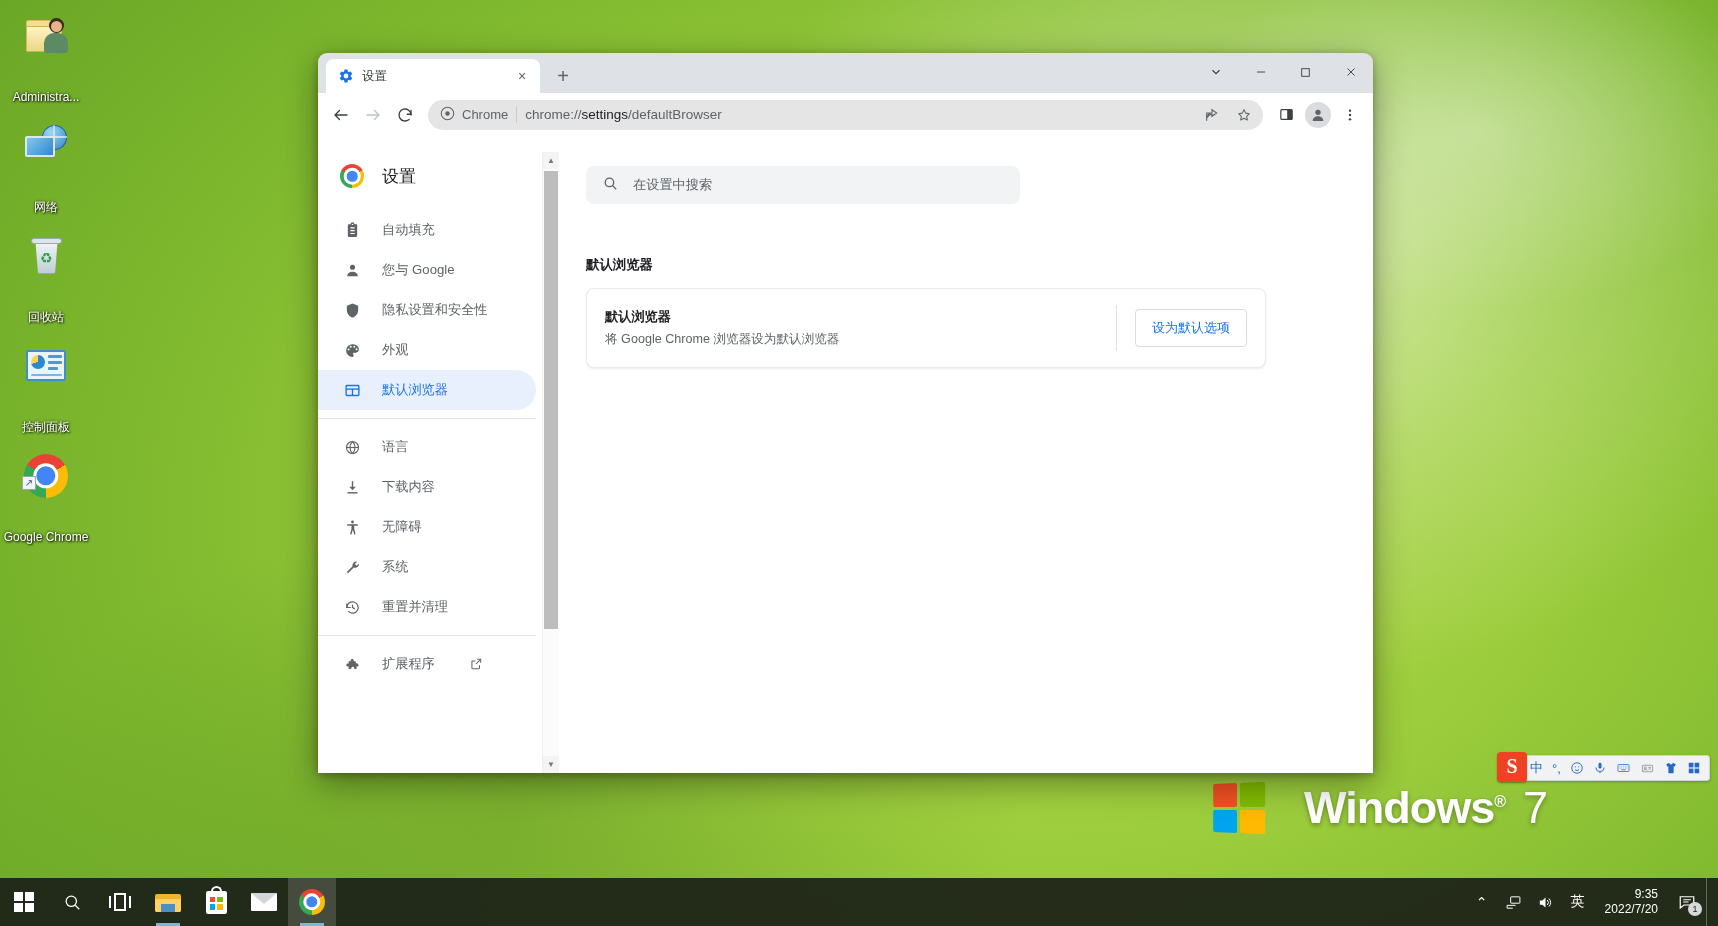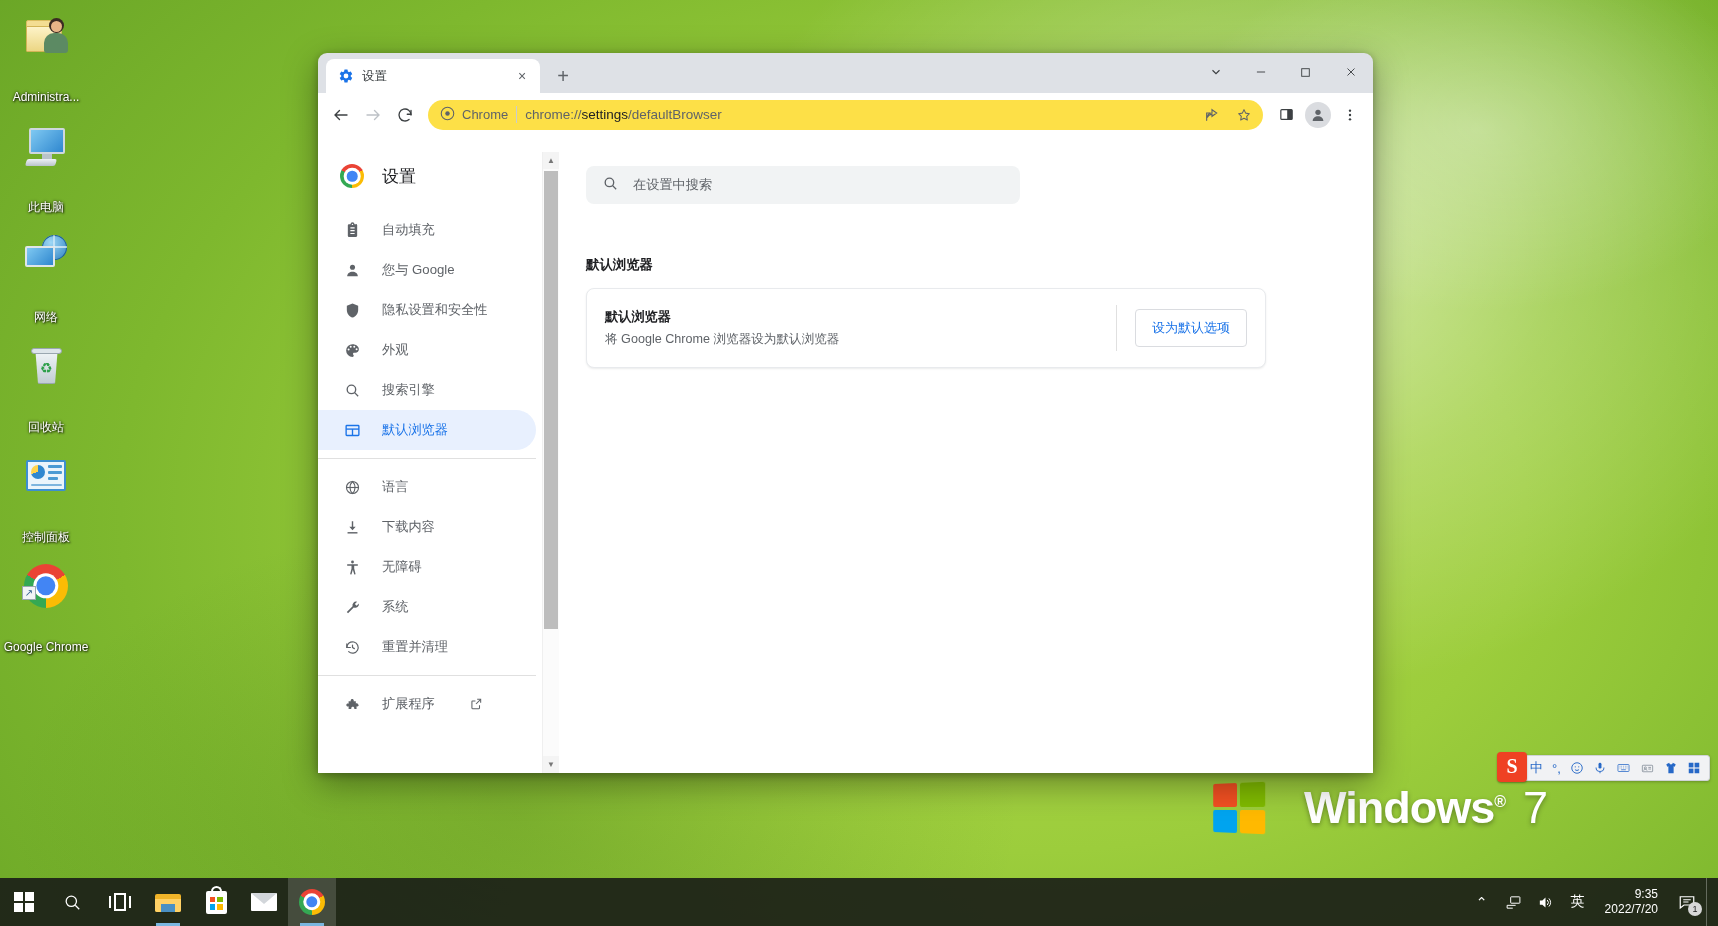--- a/index.html
+++ b/index.html
@@ -96,21 +96,21 @@
   .newtab { width: 30px; height: 30px; margin-left: 8px; margin-bottom: 2px; border-radius: 50%;
     display: flex; align-items: center; justify-content: center; color: #5f6368; font-size: 20px; font-weight: 300; }
   .wincontrols { position: absolute; right: 0; top: 0; height: 38px; display: flex; align-items: center; }
   .wincontrols div { width: 45px; height: 38px; display: flex; align-items: center; justify-content: center; color: #3c4043; }
 
   
   .toolbar { height: 43px; background: #fff; display: flex; align-items: center; padding: 0 8px; gap: 2px; }
   .tb-btn { width: 30px; height: 30px; border-radius: 50%; display: flex; align-items: center; justify-content: center; color: #5f6368; flex: none; }
   .tb-btn.disabled { color: #bdc1c6; }
   .omnibox {
-    flex: 1; height: 30px; background: #fde047; border-radius: 16px; display: flex; align-items: center;
+    flex: 1; height: 30px; background: #e5e5e5; border-radius: 16px; display: flex; align-items: center;
     padding: 0 4px 0 12px; margin: 0 6px; gap: 8px; min-width: 0;
   }
   .omnibox .chip { display: flex; align-items: center; gap: 7px; color: #5f6368; font-size: 13px; flex: none; }
   .omnibox .sep { width: 1px; height: 17px; background: #c9ccd0; flex: none; }
   .omnibox .url { font-size: 13.5px; color: #5f6368; white-space: nowrap; overflow: hidden; flex: 1; min-width:0; }
   .omnibox .url b { color: #202124; font-weight: 400; }
   .omnibox .obicons { display: flex; align-items: center; gap: 2px; flex: none; }
   .avatar { width: 26px; height: 26px; border-radius: 50%; background: #dadce0; display:flex; align-items:center; justify-content:center; }
 
   
@@ -230,28 +230,20 @@
       <div class="glyph i-folder">
         <span class="fold-back"></span>
           <span class="fold-front"></span>
         <span class="body"></span>
           <span class="head"></span>
           <span class="face"></span>
       </div>
       <div class="cap">Administra...</div>
     </div>
 
-    <div class="desk-icon">
-      <div class="glyph i-pc">
-        <span class="scr"></span>
-          <span class="stand"></span>
-          <span class="kb"></span>
-      </div>
-      <div class="cap">此电脑</div>
-    </div>
 
     <div class="desk-icon">
       <div class="glyph i-net">
         <span class="globe"></span>
           <span class="scr"></span>
       </div>
       <div class="cap">网络</div>
     </div>
 
     <div class="desk-icon">
@@ -442,29 +434,20 @@
 
             <div class="s-item">
               <span class="s-ico">
                 <svg viewBox="0 0 24 24" width="17" height="17" fill="currentColor">
                     <path d="M12 3a9 9 0 000 18c1 0 1.7-.8 1.7-1.7 0-.5-.2-.9-.5-1.2-.3-.3-.5-.7-.5-1.1 0-1 .8-1.7 1.7-1.7H16A5 5 0 0021 10c0-3.9-4-7-9-7zM6.5 12a1.4 1.4 0 110-2.8 1.4 1.4 0 010 2.8zm3-4a1.4 1.4 0 110-2.8 1.4 1.4 0 010 2.8zm5 0a1.4 1.4 0 110-2.8 1.4 1.4 0 010 2.8zm3.3 3.6a1.4 1.4 0 110-2.8 1.4 1.4 0 010 2.8z"></path>
                   </svg>
               </span>
               <span>外观</span>
             </div>
 
-            <div class="s-item">
-              <span class="s-ico">
-                <svg viewBox="0 0 24 24" width="17" height="17" fill="none" stroke="currentColor" stroke-width="1.9">
-                    <circle cx="10.5" cy="10.5" r="6"></circle>
-                    <path d="M15 15l5 5"></path>
-                  </svg>
-              </span>
-              <span>搜索引擎</span>
-            </div>
 
             <div class="s-item active">
               <span class="s-ico">
                 <svg viewBox="0 0 24 24" width="17" height="17" fill="none" stroke="currentColor" stroke-width="1.9">
                     <rect x="3" y="5" width="18" height="14" rx="1"></rect>
                     <path d="M3 10h18"></path>
                     <path d="M12 10v9"></path>
                   </svg>
               </span>
               <span>默认浏览器</span>

